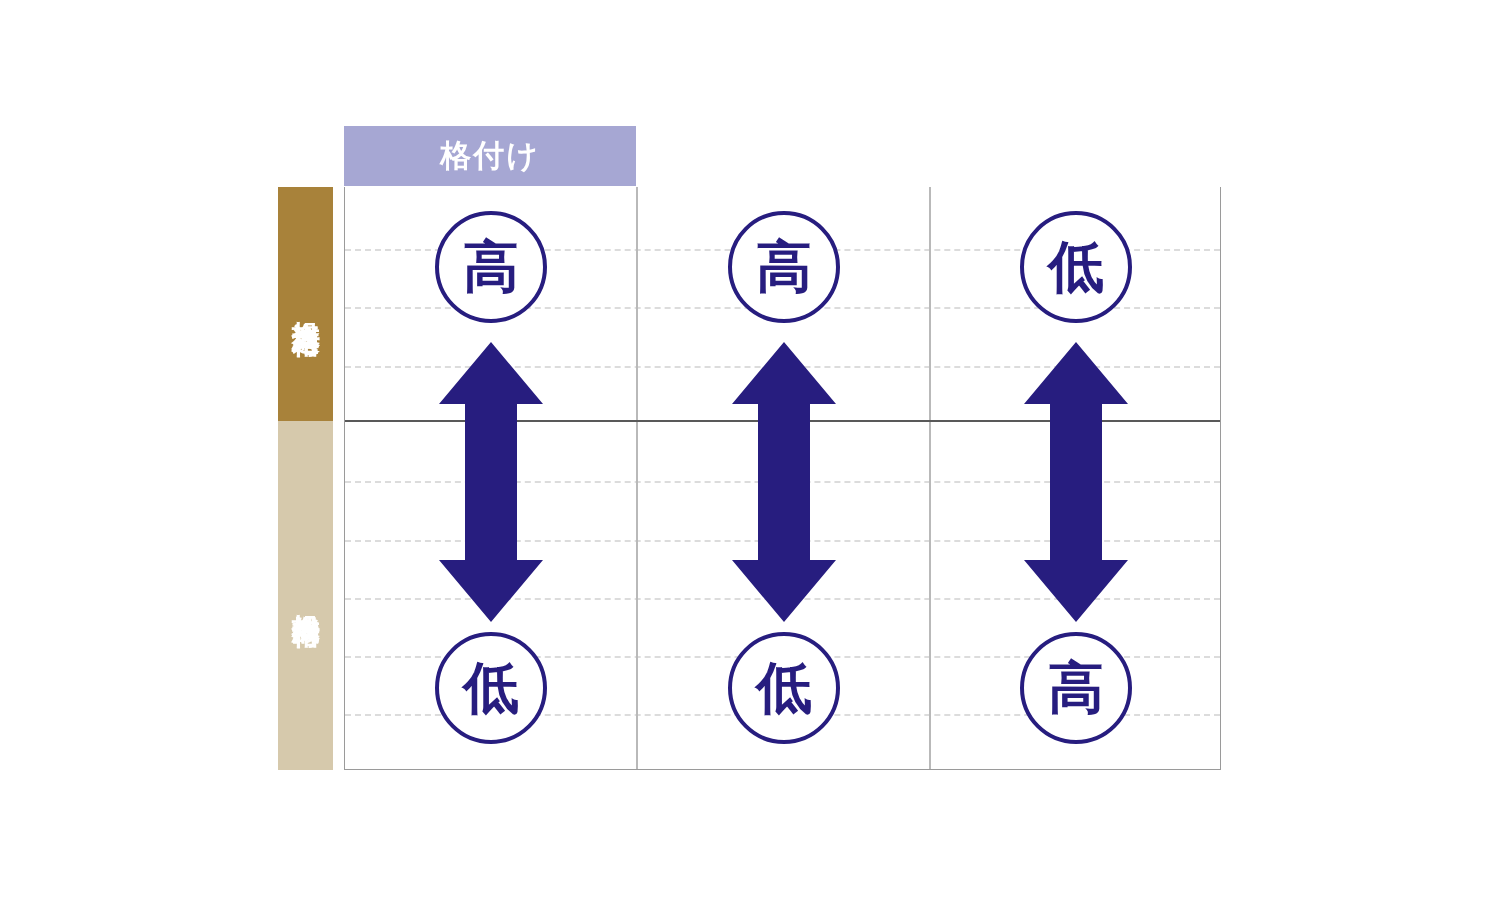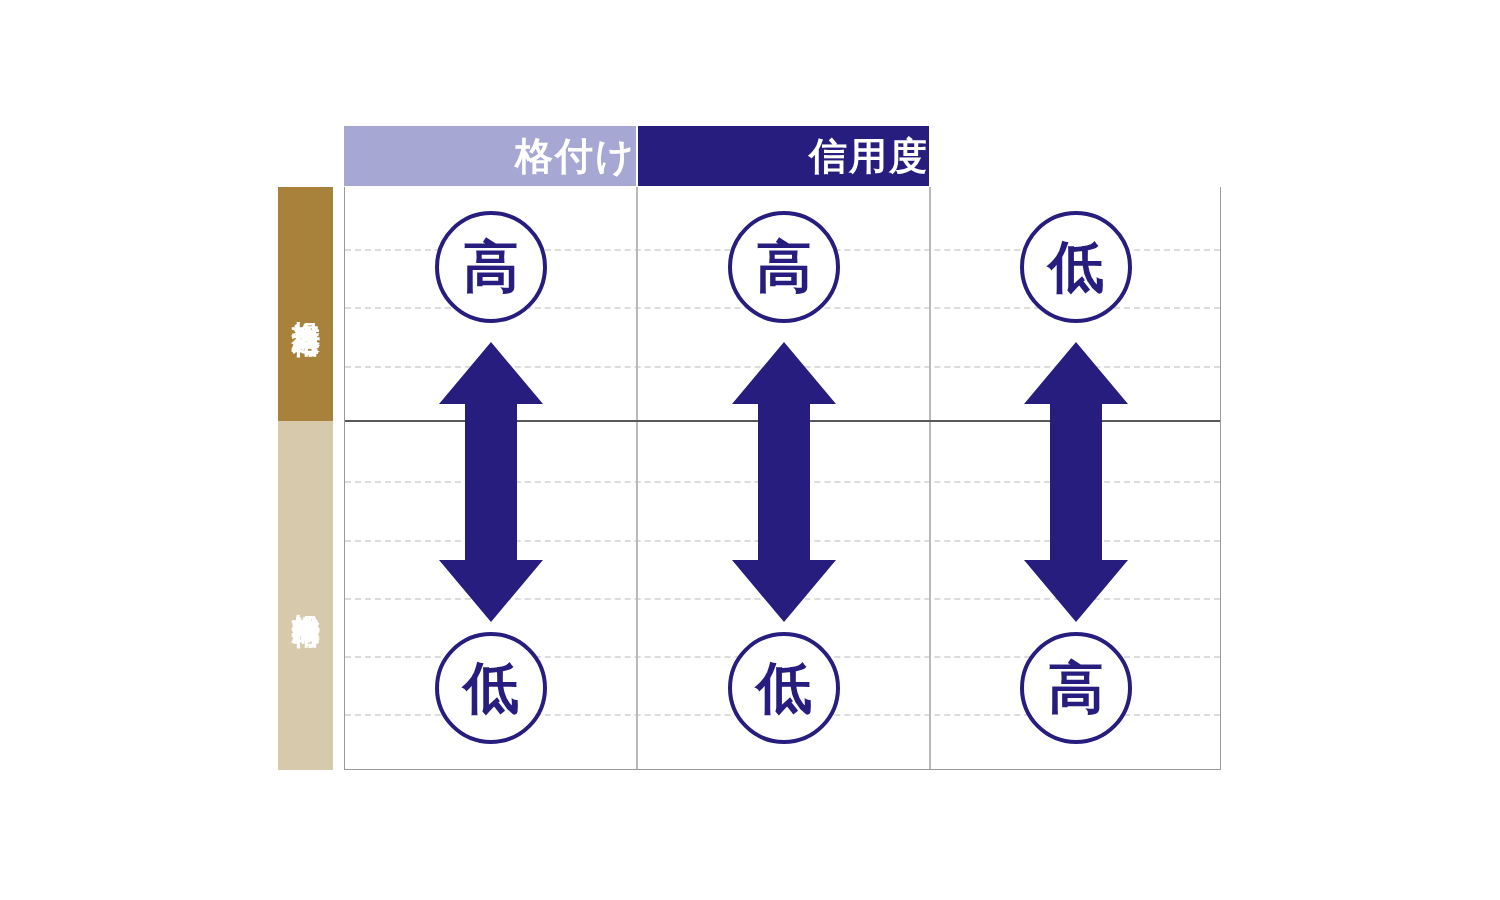--- a/index.html
+++ b/index.html
@@ -28,23 +28,23 @@
     left: 344px;
     top: 126px;
     width: 877px;
     height: 60px;
     display: flex;
   }
   .col-header {
     height: 100%;
     display: flex;
     align-items: center;
-    justify-content: flex-end;
+    justify-content: center;
     color: #ffffff;
-    font-size: 38px;
+    font-size: 31px;
     font-weight: bold;
     letter-spacing: 2px;
     box-sizing: border-box;
   }
   .col-header.h1 { width: 292px; background: #A6A7D3; }
   .col-header.h2 { width: 293px; background: #271D7F; border-left: 2px solid #ffffff; }
   .col-header.h3 { width: 292px; background: #271D7F; border-left: 2px solid #ffffff; }
 
   
   .row-label {
@@ -160,23 +160,20 @@
 </style>
 </head>
 <body>
 
 <div id="stage">
 
   <div class="header-row">
     <div class="col-header h1">
       <span>格付け</span>
     </div>
-    <div class="col-header h2">
-      <span>信用度</span>
-    </div>
   </div>
 
   <div class="row-label r1">
     <span>投資適格格付</span>
   </div>
   <div class="row-label r2">
     <span>投機的格付</span>
   </div>
 
   <div class="grid-body">

